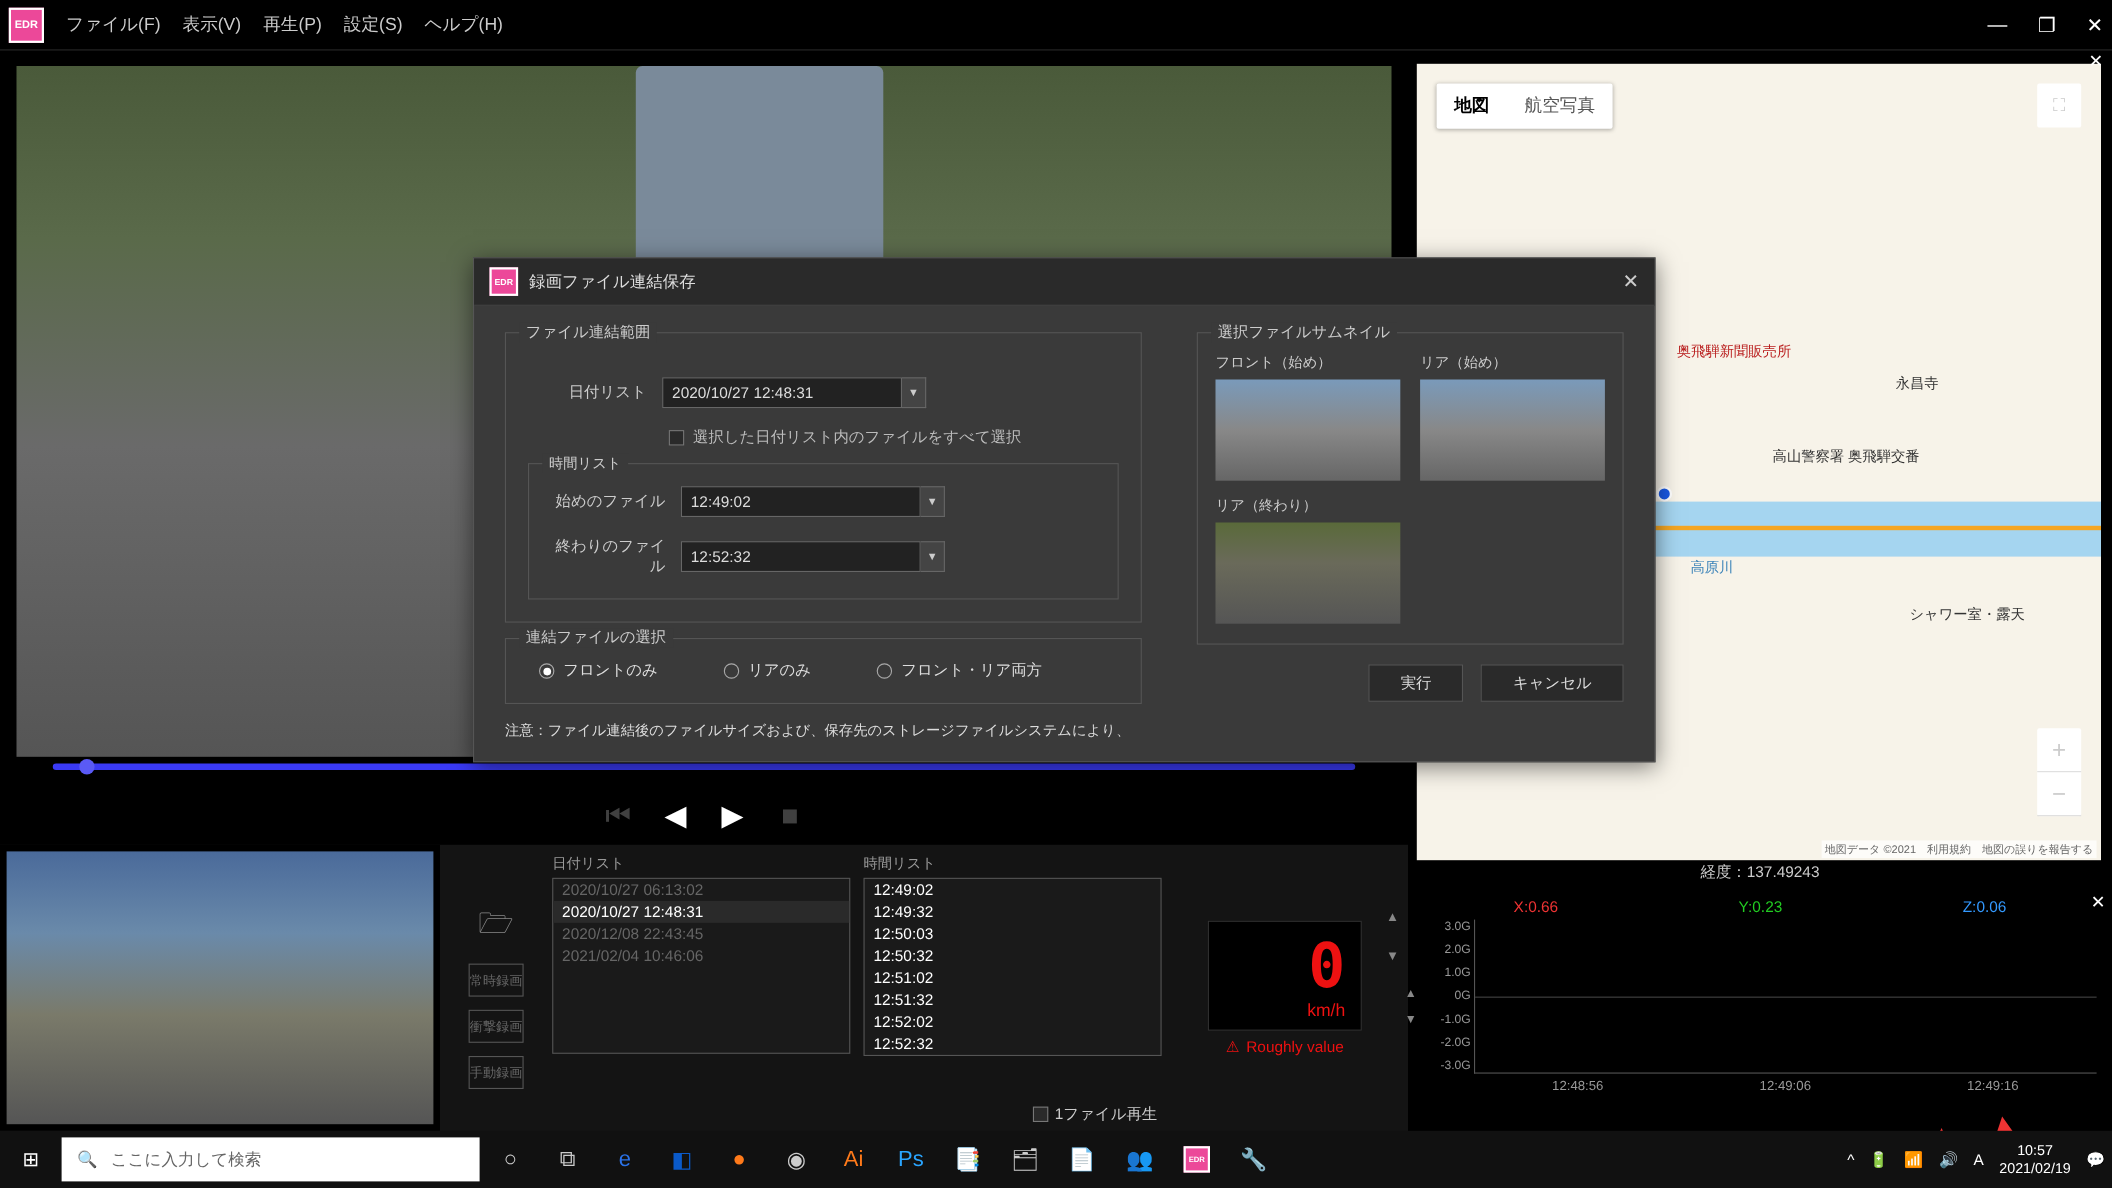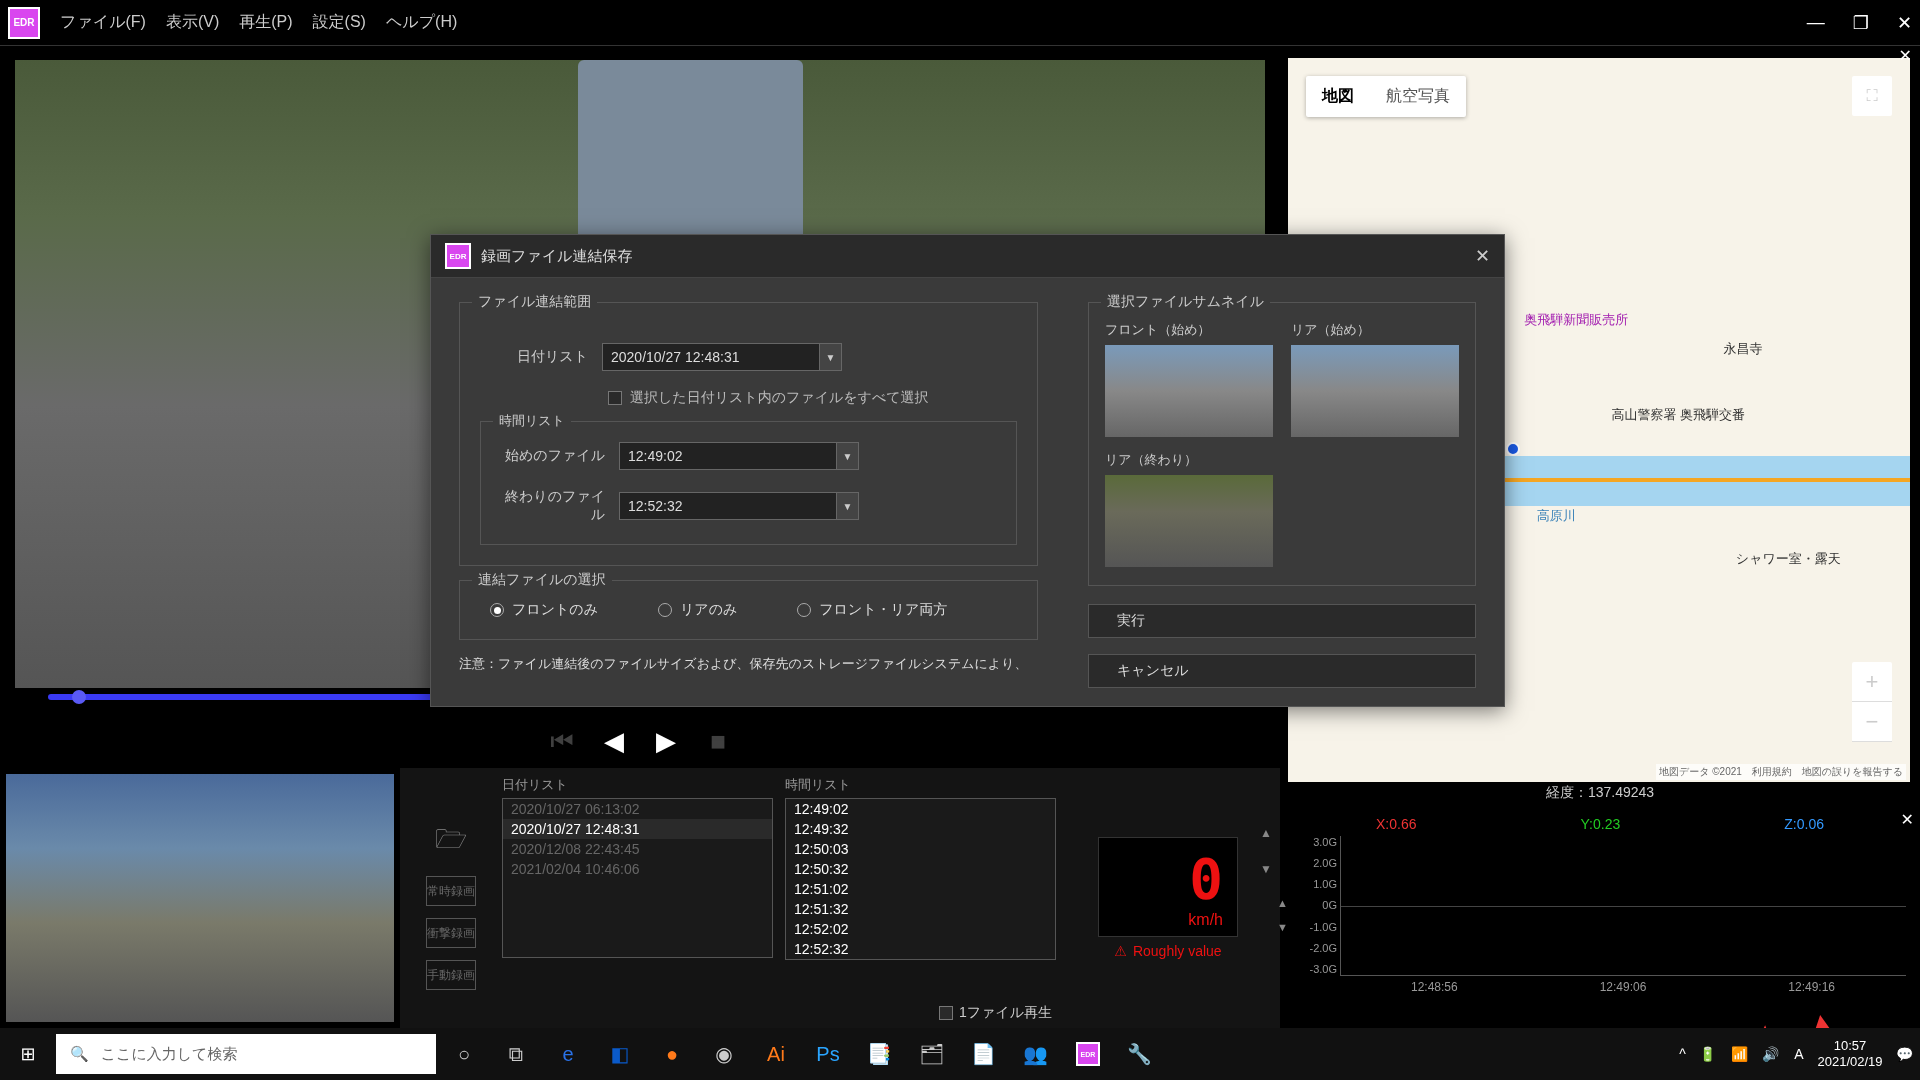--- a/index.html
+++ b/index.html
@@ -1,19 +1,19 @@
 <!DOCTYPE html>
 <html><head>
 <meta charset="utf-8">
 <style>
 * { margin: 0; padding: 0; box-sizing: border-box; font-family: "Meiryo UI", "Yu Gothic", sans-serif; }
 body { background: #1a1a1a; width: 1920px; height: 1080px; overflow: hidden; color: #ccc; position: relative; }
 
 .menubar { height: 46px; background: #000; display: flex; align-items: center; padding: 0 8px; gap: 20px; border-bottom: 1px solid #333; }
-.logo { width: 32px; height: 32px; background: #d946ef; display: flex; align-items: center; justify-content: center; color: #fff; font-size: 10px; font-weight: bold; border: 2px solid #fff; }
+.logo { width: 32px; height: 32px; background: #ec4899; display: flex; align-items: center; justify-content: center; color: #fff; font-size: 10px; font-weight: bold; border: 2px solid #fff; }
 .menu-item { font-size: 16px; color: #ccc; cursor: pointer; }
 .window-controls { margin-left: auto; display: flex; gap: 28px; color: #fff; font-size: 18px; }
 
 .content { display: flex; height: calc(100% - 46px - 52px); }
 .left-col { flex: 1; display: flex; flex-direction: column; }
 .right-col { width: 640px; display: flex; flex-direction: column; background: #000; }
 
 .video-main { flex: 1; background: #000; position: relative; }
 .video-img { position: absolute; left: 15px; right: 15px; top: 14px; bottom: 80px; background: linear-gradient(to bottom, #4a5a3a 0%, #5a6a4a 25%, #6a6a6a 55%, #555 100%); }
 .video-img::before { content:""; position:absolute; top:0; left:45%; width:18%; height:35%; background:#7a8a9a; border-radius:6px; }
@@ -105,21 +105,21 @@
 
 .thumbs { width: 400px; padding-left: 12px; }
 .thumb-fs { border:1px solid #555; padding:18px 16px; position:relative; }
 .thumb-fs .legend { position:absolute; top:-10px; left:12px; background:#3a3a3a; padding:0 6px; font-size:14px; }
 .thumb-grid { display:grid; grid-template-columns:1fr 1fr; gap: 14px 18px; }
 .thumb-cell .tl { font-size:13px; color:#ccc; margin-bottom:6px; }
 .thumb-cell .tb { width:100%; height: 92px; }
 .tb.a { background: linear-gradient(to bottom, #7a9aba 0%, #888 50%, #666 100%); }
 .tb.b { background: linear-gradient(to bottom, #5a6a3a 0%, #6a6a5a 40%, #555 100%); }
 
-.dlg-btns { display:flex; justify-content:flex-end; gap:16px; margin-top:18px;flex-direction:column; }
+.dlg-btns { display:flex; justify-content:flex-end; gap:16px; margin-top:18px; }
 .dlg-btn { padding:7px 28px; background:#2a2a2a; border:1px solid #555; color:#ddd; font-size:14px; cursor:pointer; }
 
 .single-chk { display:flex; align-items:center; gap:6px; font-size:14px; color:#ccc; margin-left:auto; }
 
 
 .taskbar { position:absolute; bottom:0; left:0; right:0; height:52px; background:#111; display:flex; align-items:center; padding:0 6px; gap:6px; }
 .tb-start { width:44px; height:44px; display:flex; align-items:center; justify-content:center; color:#fff; font-size:18px; }
 .tb-search { flex: 0 0 380px; height:40px; background:#fff; display:flex; align-items:center; padding:0 14px; gap:12px; color:#666; font-size:15px; }
 .tb-icons { display:flex; gap:8px; align-items:center; }
 .tb-icon { width:44px; height:40px; display:flex; align-items:center; justify-content:center; font-size:20px; }
@@ -218,21 +218,21 @@
     <div class="map-panel">
       <span class="close-x">✕</span>
       <div class="map-type">
         <span class="active">地図</span>
         <span>航空写真</span>
       </div>
       <div class="map-full">⛶</div>
       <div class="map-river"></div>
       <div class="map-road"></div>
       <div class="map-dot"></div>
-      <span class="map-label" style="top:35%; left:38%; color:#a21caf">奥飛騨新聞販売所</span>
+      <span class="map-label" style="top:35%; left:38%; color:#b91c1c">奥飛騨新聞販売所</span>
       <span class="map-label" style="top:39%; left:70%;">永昌寺</span>
       <span class="map-label" style="top:48%; left:52%;">高山警察署 奥飛騨交番</span>
       <span class="map-label" style="top:62%; left:40%; color:#3a82b8">高原川</span>
       <span class="map-label" style="top:68%; left:72%;">シャワー室・露天</span>
       <div class="map-zoom">
         <span>+</span>
         <span>−</span>
       </div>
       <div class="map-attr">地図データ ©2021　利用規約　地図の誤りを報告する</div>
     </div>

